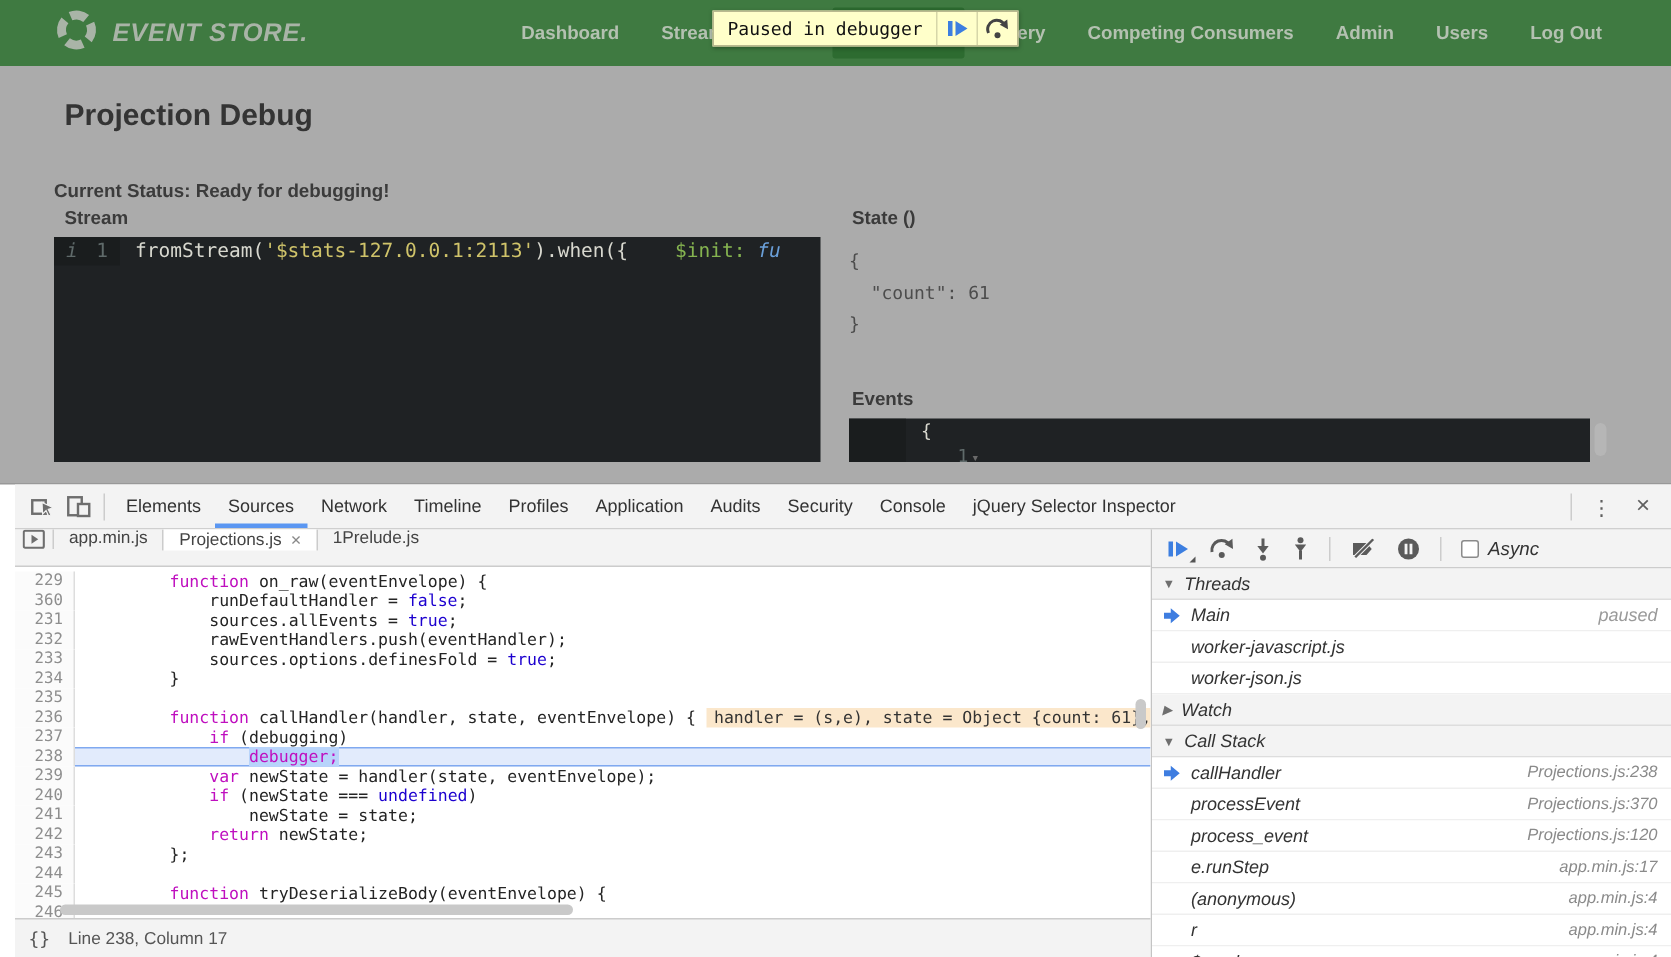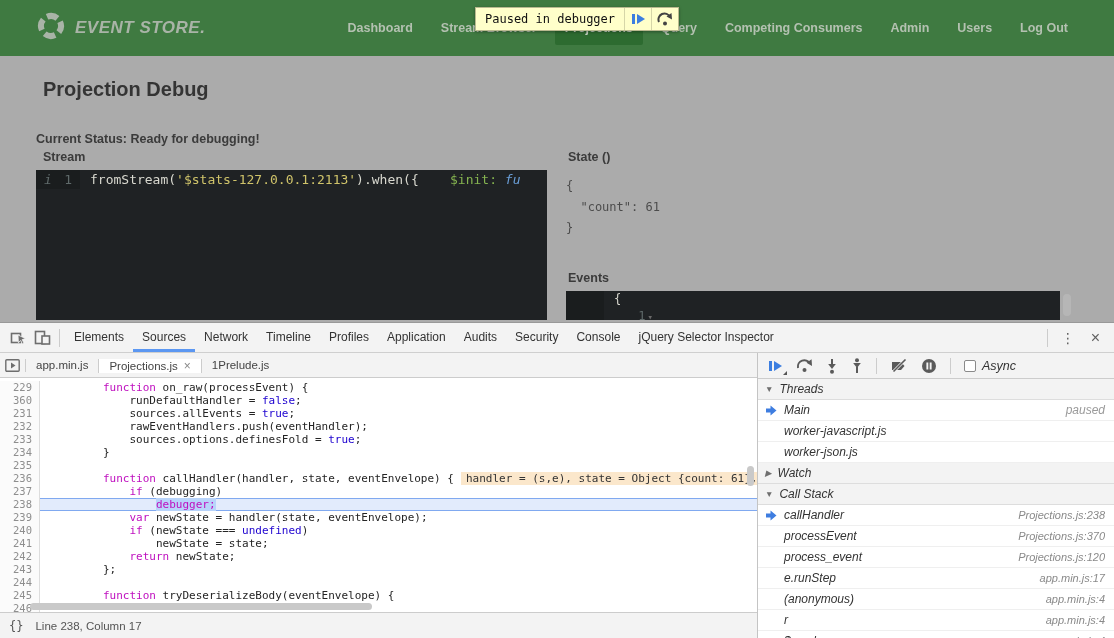--- a/index.html
+++ b/index.html
@@ -1,20 +1,20 @@
 <!DOCTYPE html>
 <html><head>
 <meta charset="utf-8">
 <style>
   * { margin:0; padding:0; box-sizing:border-box; }
   body { font-family:"Liberation Sans", sans-serif; background:#fff; }
   .screen { position:relative; width:1114px; height:638px; overflow:hidden; background:#ababab; }
 
   
-  .es-header { position:relative; height:56px; background:#3f7a41; display:flex; align-items:center; padding:0 36px; }
+  .es-header { position:relative; height:44px; background:#3f7a41; display:flex; align-items:center; padding:0 36px; }
   .logo { display:flex; align-items:center; gap:9px; }
   .logo-text { color:#a9b4a7; font-style:italic; font-weight:bold; font-size:17px; letter-spacing:.5px; }
   .nav { margin-left:auto; display:flex; align-items:center; gap:8px; height:100%; }
   .nav-item { color:#b4c1b1; font-weight:bold; font-size:12.5px; padding:10px 10px; cursor:pointer; white-space:nowrap; }
   .nav-item.active { background:#2d6b30; border-radius:2px; color:#c2cfc0; }
   .debug-tooltip { position:absolute; left:475px; top:7px; display:flex; align-items:stretch; background:#ffffca; border:1px solid #b9b98f; box-shadow:0 1px 3px rgba(0,0,0,.35); z-index:5; }
   .tt-text { font-family:"DejaVu Sans Mono", monospace; font-size:12px; color:#111; padding:4px 9px; white-space:nowrap; }
   .tt-btn { width:27px; display:flex; align-items:center; justify-content:center; border-left:1px solid #d6d6a8; cursor:pointer; }
 
   
@@ -40,34 +40,34 @@
   .dk-fn { color:#85b450; }
   .dk-kw { color:#6a9fd8; font-style:italic; }
 
   .state-json { position:absolute; left:566px; top:120px; font-family:"DejaVu Sans Mono", monospace; font-size:12px; line-height:21px; color:#4c4c4c; white-space:pre; }
   .ev-editor { left:566px; top:235px; width:494px; height:29px; font-size:12px; line-height:17px; }
   .ev-gutter { width:38px; flex:0 0 38px; background:#1a1d1e; color:#5f6a6a; text-align:right; padding-right:4px; }
   .ev-fold { color:#6a6a6a; font-size:9px; padding-left:2px; }
   .ev-scroll { position:absolute; left:1063px; top:238px; width:8px; height:22px; background:#b6b6b6; border-radius:4px; }
 
   
-  .devtools { position:absolute; left:0; top:322px; width:1114px; height:316px; background:#fff; border-top:1px solid #989898; display:flex; flex-direction:column; }
+  .devtools { position:absolute; left:0; top:322px; width:1114px; height:316px; background:#fff; border-top:1px solid #989898; display:flex; flex-direction:column;padding-left:10px; }
   .dt-tabbar { height:30px; background:#f3f3f3; border-bottom:1px solid #cfcfcf; display:flex; align-items:center; padding:0 6px; flex:0 0 30px; }
   .dt-ico { width:24px; height:24px; display:flex; align-items:center; justify-content:center; cursor:pointer; }
   .dt-sep { width:1px; height:18px; background:#ccc; margin:0 5px; }
   .dt-tabs { display:flex; height:100%; align-items:center; }
   .dt-tab { padding:0 9px; font-size:12px; color:#333; height:100%; line-height:29px; cursor:pointer; white-space:nowrap; }
   .dt-tab.active { box-shadow:inset 0 -3px 0 #5b97f2; font-weight:400; }
   .dt-tabbar-right { margin-left:auto; display:flex; align-items:center; }
   .dt-menu { font-size:14px; color:#5f5f5f; padding:0 8px; cursor:pointer; }
   .dt-close { font-size:16px; color:#5f5f5f; padding:0 8px; cursor:pointer; }
 
   .dt-body { display:flex; flex:1; min-height:0; }
   .dt-left { width:758px; flex:0 0 758px; display:flex; flex-direction:column; border-right:1px solid #c4c4c4; min-height:0; }
-  .file-tabs { height:25px; flex:0 0 25px; background:#f3f3f3; border-bottom:1px solid #ccc; display:flex; align-items:center; }
+  .file-tabs { height:25px; flex:0 0 25px; background:#f3f3f3; border-bottom:1px solid #ccc; display:flex; align-items:flex-start; }
   .ft-nav { width:26px; display:flex; align-items:center; justify-content:center; border-right:1px solid #ccc; cursor:pointer; }
   .file-tab { display:flex; align-items:center; gap:6px; padding:0 10px; font-size:11.5px; color:#444; cursor:pointer; }
   .file-tab.active { background:#fff; border-left:1px solid #ccc; border-right:1px solid #ccc; margin-bottom:-1px; }
   .ft-close { color:#888; font-size:12px; cursor:pointer; }
 
   .code-area { flex:1; position:relative; overflow:hidden; font-family:"DejaVu Sans Mono", monospace; font-size:11px; line-height:13px; padding-top:3px; background:#fff; }
   .cl { display:flex; height:13px; white-space:pre; }
   .ln { width:40px; flex:0 0 40px; text-align:right; padding-right:7px; color:#8e8e8e; background:#fbfbfb; border-right:1px solid #ddd; font-size:10.5px; }
   .ccode { flex:1; padding-left:10px; color:#242424; }
   .cl.hl .ccode { background:#e2ebfc; box-shadow:inset 0 1px 0 #80a9f0, inset 0 -1px 0 #80a9f0; }
@@ -224,21 +224,21 @@
             <span class="file-tab active">
               <span>Projections.js</span>
               <span class="ft-close">×</span>
             </span>
             <span class="file-tab">
               <span>1Prelude.js</span>
             </span>
           </div>
         <div class="code-area" id="code-area">
 
-        <div class="cl"><span class="ln">229</span><span class="ccode"><span class="tk-p">        </span><span class="tk-k">function</span><span class="tk-p"> on_raw(processEvent) {</span></span></div>
+        <div class="cl"><span class="ln">229</span><span class="ccode"><span class="tk-p">        </span><span class="tk-k">function</span><span class="tk-p"> on_raw(eventEnvelope) {</span></span></div>
             <div class="cl"><span class="ln">360</span><span class="ccode"><span class="tk-p">            runDefaultHandler = </span><span class="tk-a">false</span><span class="tk-p">;</span></span></div>
             <div class="cl"><span class="ln">231</span><span class="ccode"><span class="tk-p">            sources.allEvents = </span><span class="tk-a">true</span><span class="tk-p">;</span></span></div>
             <div class="cl"><span class="ln">232</span><span class="ccode"><span class="tk-p">            rawEventHandlers.push(eventHandler);</span></span></div>
             <div class="cl"><span class="ln">233</span><span class="ccode"><span class="tk-p">            sources.options.definesFold = </span><span class="tk-a">true</span><span class="tk-p">;</span></span></div>
             <div class="cl"><span class="ln">234</span><span class="ccode"><span class="tk-p">        }</span></span></div>
             <div class="cl"><span class="ln">235</span><span class="ccode"></span></div>
             <div class="cl"><span class="ln">236</span><span class="ccode"><span class="tk-p">        </span><span class="tk-k">function</span><span class="tk-p"> callHandler(handler, state, eventEnvelope) {</span><span class="annot">handler = (s,e), state = Object {count: 61},</span></span></div>
             <div class="cl"><span class="ln">237</span><span class="ccode"><span class="tk-p">            </span><span class="tk-k">if</span><span class="tk-p"> (debugging)</span></span></div>
             <div class="cl hl"><span class="ln">238</span><span class="ccode"><span class="tk-p">                </span><span class="tk-ksel">debugger;</span></span></div>
             <div class="cl"><span class="ln">239</span><span class="ccode"><span class="tk-p">            </span><span class="tk-k">var</span><span class="tk-p"> newState = handler(state, eventEnvelope);</span></span></div>

